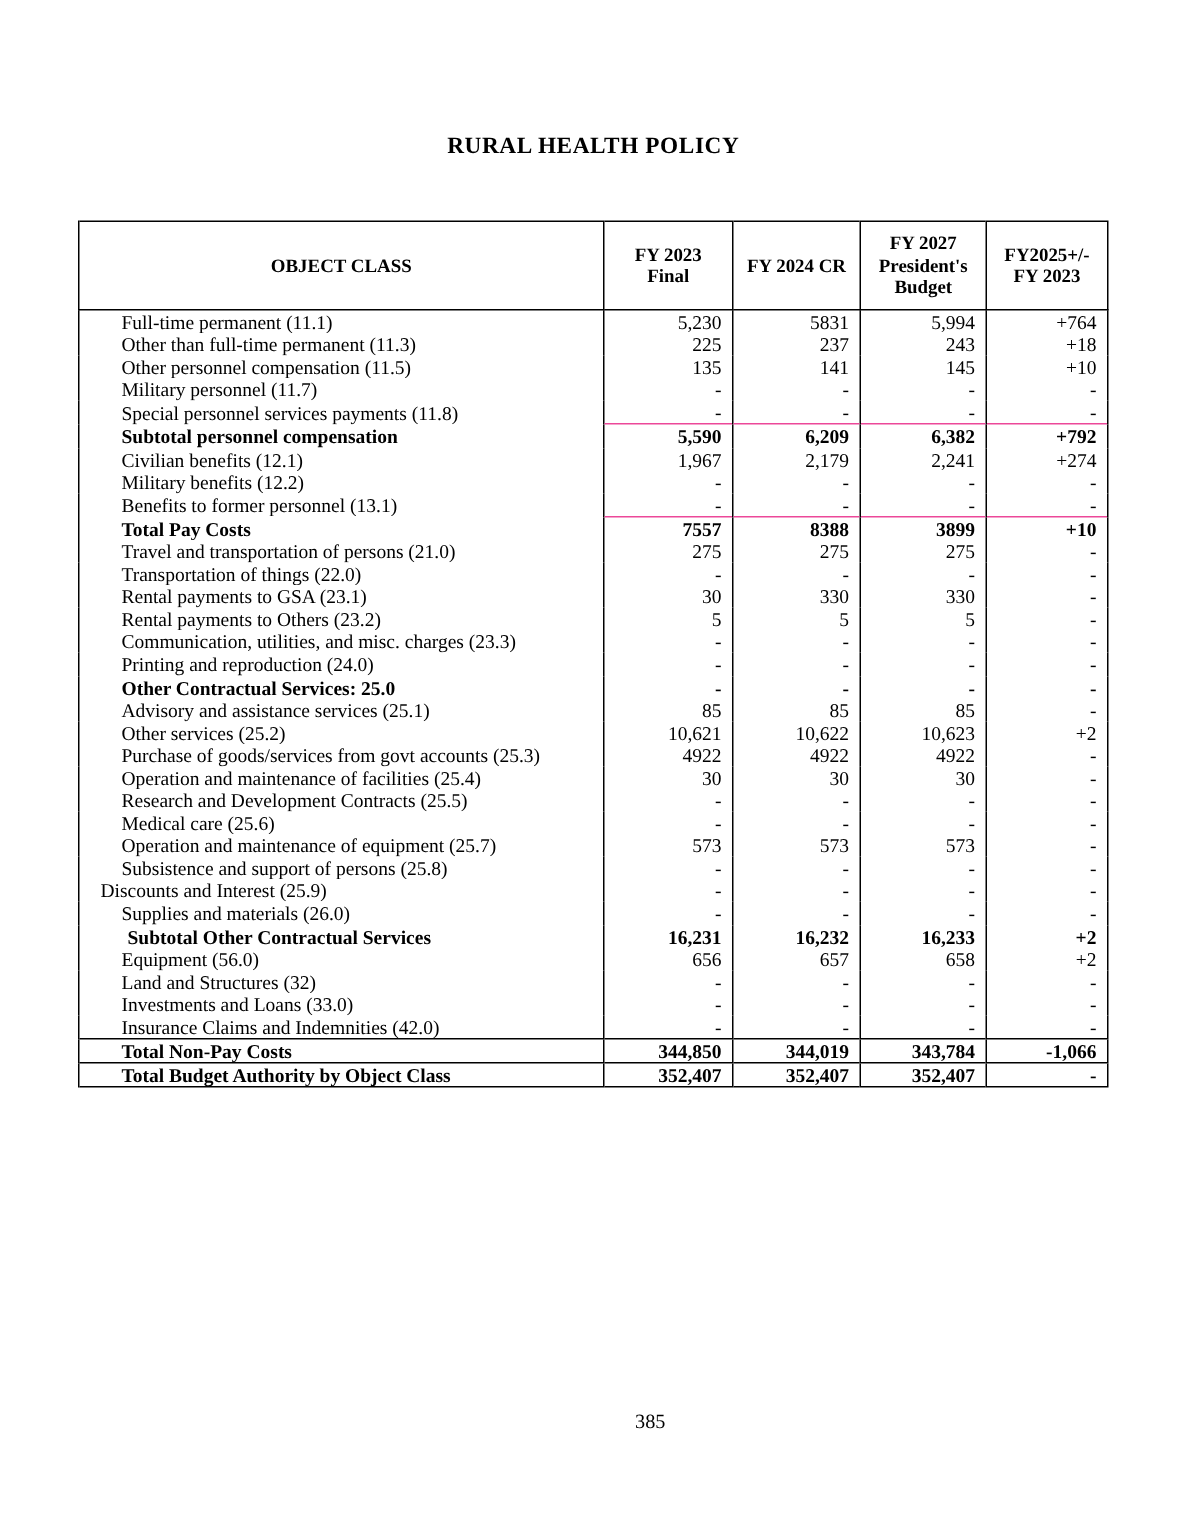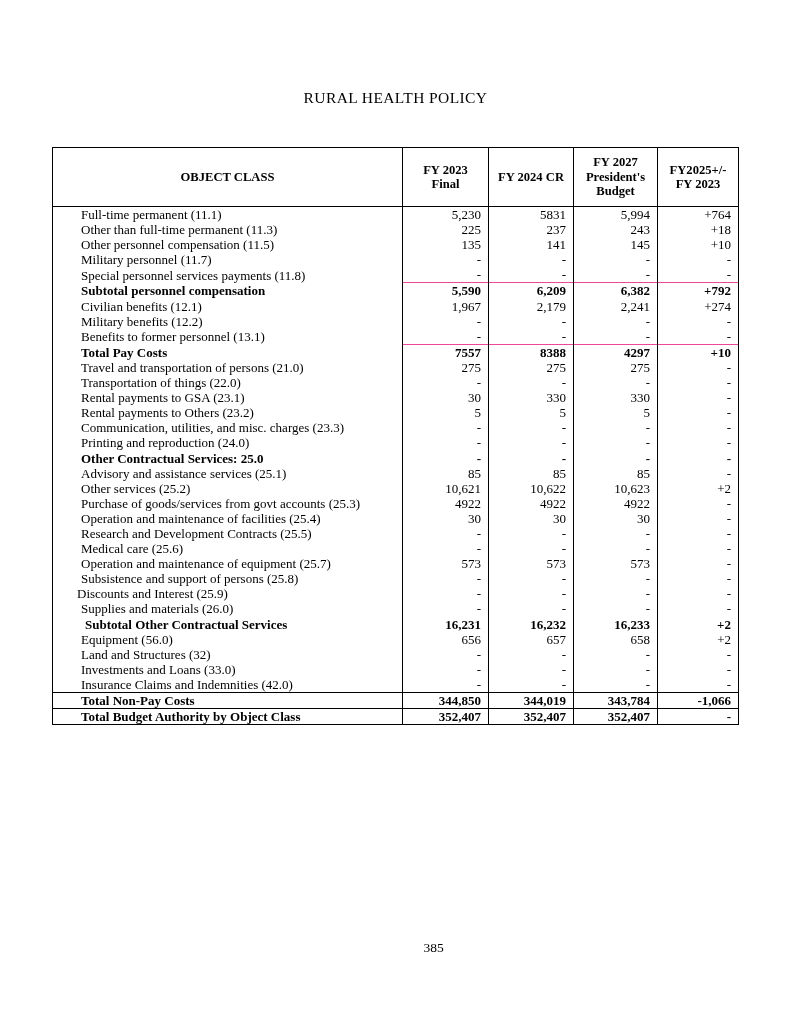--- a/index.html
+++ b/index.html
@@ -11,21 +11,21 @@
     position: relative;
     font-family: "Liberation Serif", "DejaVu Serif", serif;
     color: #000000;
   }
   .doc-title {
     position: absolute;
     top: 89px;
     left: 0;
     width: 100%;
     text-align: center;
-    font-weight: normal;
+    font-weight: bold;
     font-size: 15.5px;
     letter-spacing: 0.4px;
   }
   table.budget {
     position: absolute;
     top: 147px;
     left: 52px;
     width: 686px;
     border-collapse: collapse;
     table-layout: fixed;
@@ -53,21 +53,21 @@
     line-height: 15.1px;
     padding: 0 7px;
     white-space: nowrap;
     vertical-align: middle;
   }
   td.label { text-align: left; padding-left: 28px; }
   td.num { text-align: right; }
   tr.bold td { font-weight: bold; }
   tr.rule-cols td.num { border-top: 1px solid #ec4899; }
   tr.rule-full td { border-top: 1.8px solid #000000; }
-  td.ind1 { padding-left: 24px; }
+  td.ind1 { padding-left: 14px; }
   td.ind2 { padding-left: 32px; }
   .page-number {
     position: absolute;
     top: 940px;
     left: 0;
     width: 100%;
     text-align: center;
     font-size: 13.5px;
     margin-left: 38px;
   }
@@ -159,21 +159,21 @@
         <td class="label">Benefits to former personnel (13.1)</td>
         <td class="num">-</td>
         <td class="num">-</td>
         <td class="num">-</td>
         <td class="num">-</td>
       </tr>
       <tr class="bold rule-cols">
         <td class="label">Total Pay Costs</td>
         <td class="num">7557</td>
         <td class="num">8388</td>
-        <td class="num">4297</td>
+        <td class="num">3899</td>
         <td class="num">+10</td>
       </tr>
       <tr>
         <td class="label">Travel and transportation of persons (21.0)</td>
         <td class="num">275</td>
         <td class="num">275</td>
         <td class="num">275</td>
         <td class="num">-</td>
       </tr>
       <tr>

